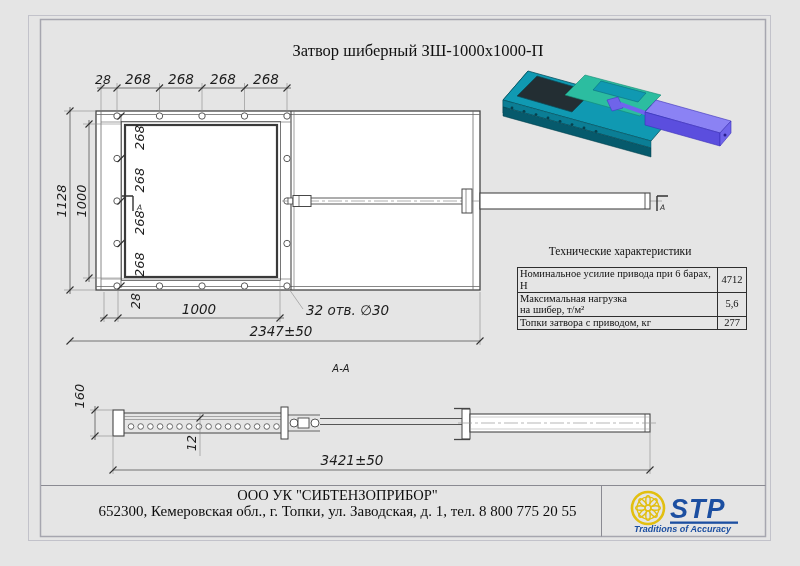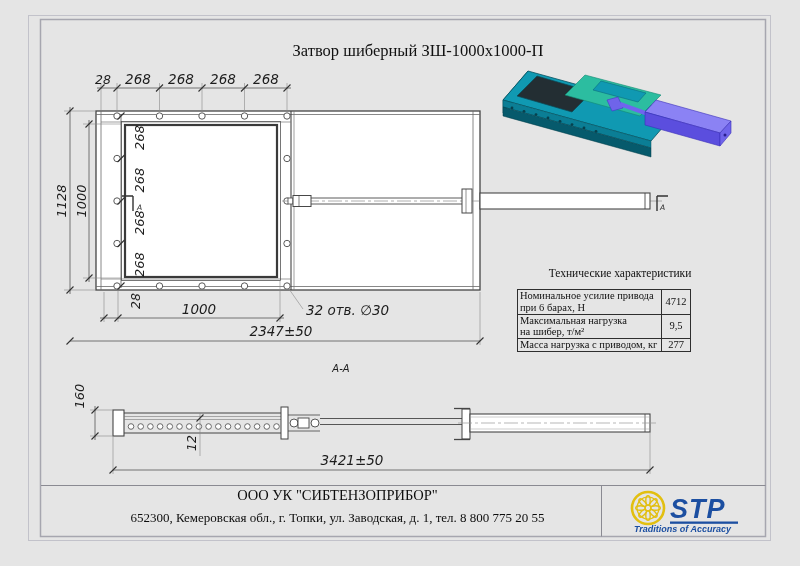--- a/index.html
+++ b/index.html
@@ -1,28 +1,28 @@
 <!DOCTYPE html>
 <html><head>
 <meta charset="utf-8">
 <style>
   html,body{margin:0;padding:0;background:#ffffff;}
   .page{position:relative;width:800px;height:566px;background:#e5e5e5;overflow:hidden;
         font-family:"Liberation Serif",serif;}
   svg{position:absolute;left:0;top:0;}
   .dim{font-family:"DejaVu Sans",sans-serif;font-style:italic;fill:#1d1d1d;}
-  .specs{position:absolute;left:517px;top:267px;width:206px;}
+  .specs{position:absolute;left:517px;top:245px;width:206px;}
   .specs-title{text-align:center;font-size:11.5px;color:#111;margin:0 0 10px 0;}
-  table.spec{border-collapse:collapse;width:174px;table-layout:fixed;}
+  table.spec{border-collapse:collapse;width:230px;table-layout:fixed;}
   table.spec td{border:1px solid #2e2e2e;font-size:10.5px;line-height:1.12;color:#111;
                 padding:0 2px;white-space:pre-line;vertical-align:middle;}
   table.spec td.val{text-align:center;width:28px;padding:0;}
   .footer-text{position:absolute;left:60px;top:487px;width:555px;text-align:center;color:#0d0d0d;}
   .footer-text .l1{font-size:14.5px;line-height:16px;}
-  .footer-text .l2{font-size:13px;line-height:16px;margin-top:7px;}
+  .footer-text .l2{font-size:15px;line-height:16px;}
   .footer-text .l3{font-size:13.5px;line-height:16px;}
   .logo{position:absolute;left:626px;top:488px;width:170px;height:48px;}
 </style>
 </head>
 <body>
 
 <div class="page">
 
 <svg width="800" height="566" viewBox="0 0 800 566">
 
@@ -217,24 +217,24 @@
   <p class="specs-title">Технические характеристики</p>
   <table class="spec">
     <tbody>
           <tr>
       <td>Номинальное усилие привода при 6 барах, Н</td>
       <td class="val">4712</td>
     </tr>
     <tr>
       <td>Максимальная нагрузка
 на шибер, т/м²</td>
-      <td class="val">9,5</td>
+      <td class="val">5,6</td>
     </tr>
     <tr>
-      <td>Масса нагрузка с приводом, кг</td>
+      <td>Топки затвора с приводом, кг</td>
       <td class="val">277</td>
     </tr>
   </tbody>
       </table>
 </div>
 
 <div class="footer-text">
   <div class="l1">ООО УК "СИБТЕНЗОПРИБОР"</div>
   <div class="l2">652300, Кемеровская обл., г. Топки, ул. Заводская, д. 1, тел. 8 800 775 20 55</div>
 </div>

